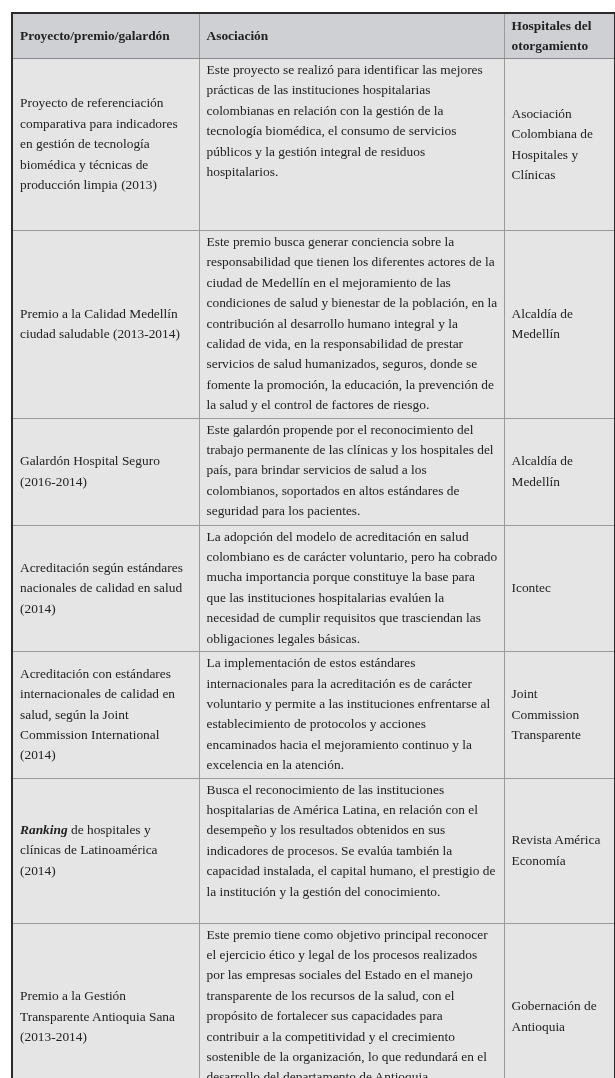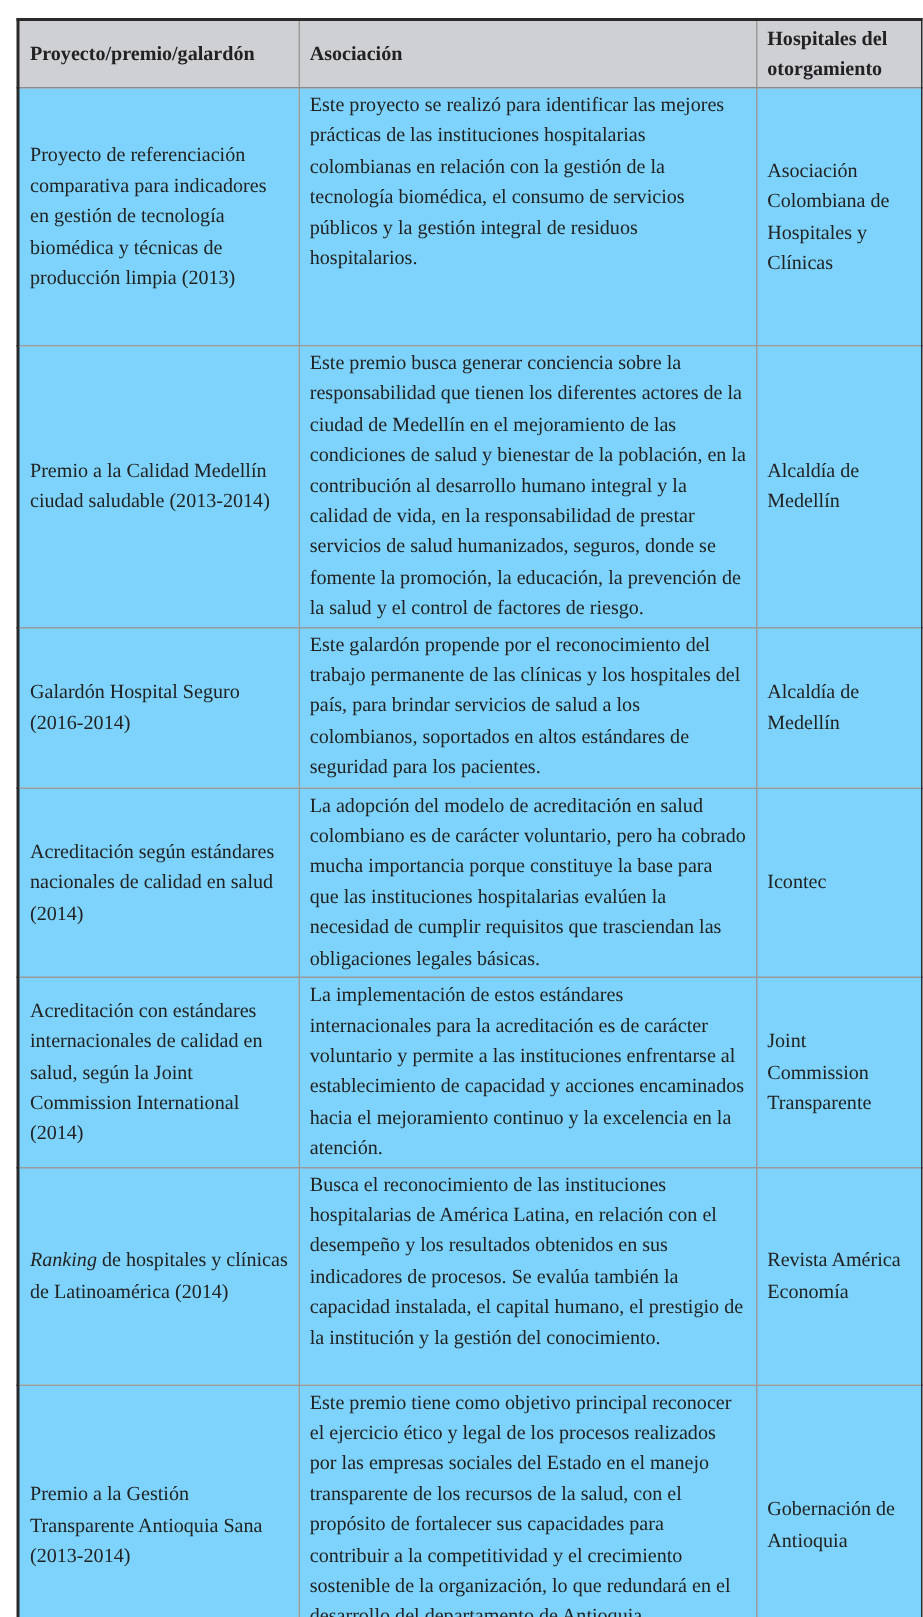--- a/index.html
+++ b/index.html
@@ -16,23 +16,23 @@
   .tbl col.c3 { width: 111px; }
   .tbl th, .tbl td {
     border: 1.5px solid #9a9a9a;
     padding: 2px 6px 2px 7px;
     vertical-align: middle; text-align: left;
   }
   .tbl th {
     background: #cfd0d4; font-weight: bold; height: 40px;
     border-bottom: 1.5px solid #8a8a8a; line-height: 20px;
   }
-  .tbl td { background: #7dd3fc; }
+  .tbl td { background: #e5e5e5; }
   .tbl td.desc { vertical-align: top; padding-top: 1px; padding-bottom: 2px; }
-  em { font-style: italic; }
+  em { font-style: italic; font-weight: bold; }
 </style>
 </head>
 <body>
 
 <table class="tbl">
   <colgroup>
       <col class="c1">
       <col class="c2">
       <col class="c3">
     </colgroup>
@@ -59,21 +59,21 @@
       <td class="desc">Este galardón propende por el reconocimiento del trabajo permanente de las clínicas y los hospitales del país, para brindar servicios de salud a los colombianos, soportados en altos estándares de seguridad para los pacientes.</td>
       <td>Alcaldía de Medellín</td>
     </tr>
     <tr style="height:126px">
       <td><em></em><span>Acreditación según estándares nacionales de calidad en salud (2014)</span></td>
       <td class="desc">La adopción del modelo de acreditación en salud colombiano es de carácter voluntario, pero ha cobrado mucha importancia porque constituye la base para que las instituciones hospitalarias evalúen la necesidad de cumplir requisitos que trasciendan las obligaciones legales básicas.</td>
       <td>Icontec</td>
     </tr>
     <tr style="height:126px">
       <td><em></em><span>Acreditación con estándares internacionales de calidad en salud, según la Joint Commission International (2014)</span></td>
-      <td class="desc">La implementación de estos estándares internacionales para la acreditación es de carácter voluntario y permite a las instituciones enfrentarse al establecimiento de capacidad y acciones encaminados hacia el mejoramiento continuo y la excelencia en la atención.</td>
+      <td class="desc">La implementación de estos estándares internacionales para la acreditación es de carácter voluntario y permite a las instituciones enfrentarse al establecimiento de protocolos y acciones encaminados hacia el mejoramiento continuo y la excelencia en la atención.</td>
       <td>Joint Commission Transparente</td>
     </tr>
     <tr style="height:145px">
       <td><em>Ranking</em><span> de hospitales y clínicas de Latinoamérica (2014)</span></td>
       <td class="desc">Busca el reconocimiento de las instituciones hospitalarias de América Latina, en relación con el desempeño y los resultados obtenidos en sus indicadores de procesos. Se evalúa también la capacidad instalada, el capital humano, el prestigio de la institución y la gestión del conocimiento.</td>
       <td>Revista América Economía</td>
     </tr>
     <tr style="height:188px">
       <td><em></em><span>Premio a la Gestión Transparente Antioquia Sana (2013-2014)</span></td>
       <td class="desc">Este premio tiene como objetivo principal reconocer el ejercicio ético y legal de los procesos realizados por las empresas sociales del Estado en el manejo transparente de los recursos de la salud, con el propósito de fortalecer sus capacidades para contribuir a la competitividad y el crecimiento sostenible de la organización, lo que redundará en el desarrollo del departamento de Antioquia.</td>

